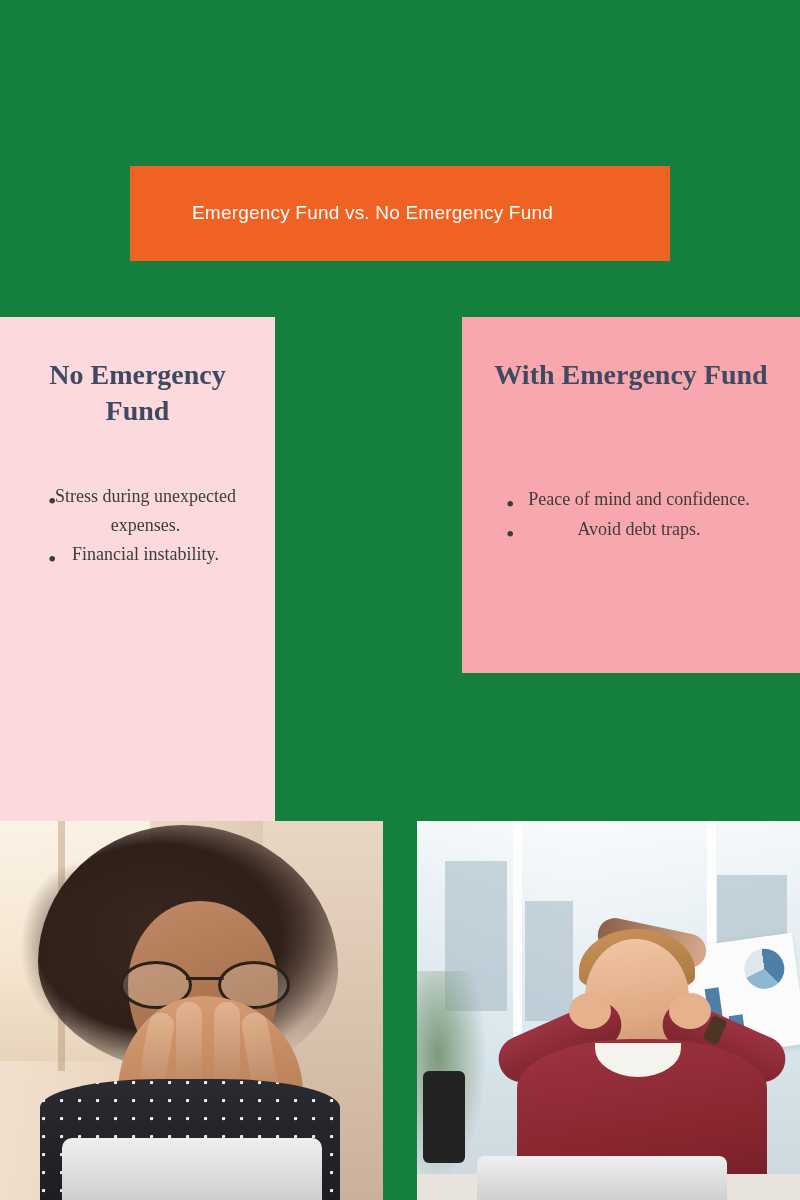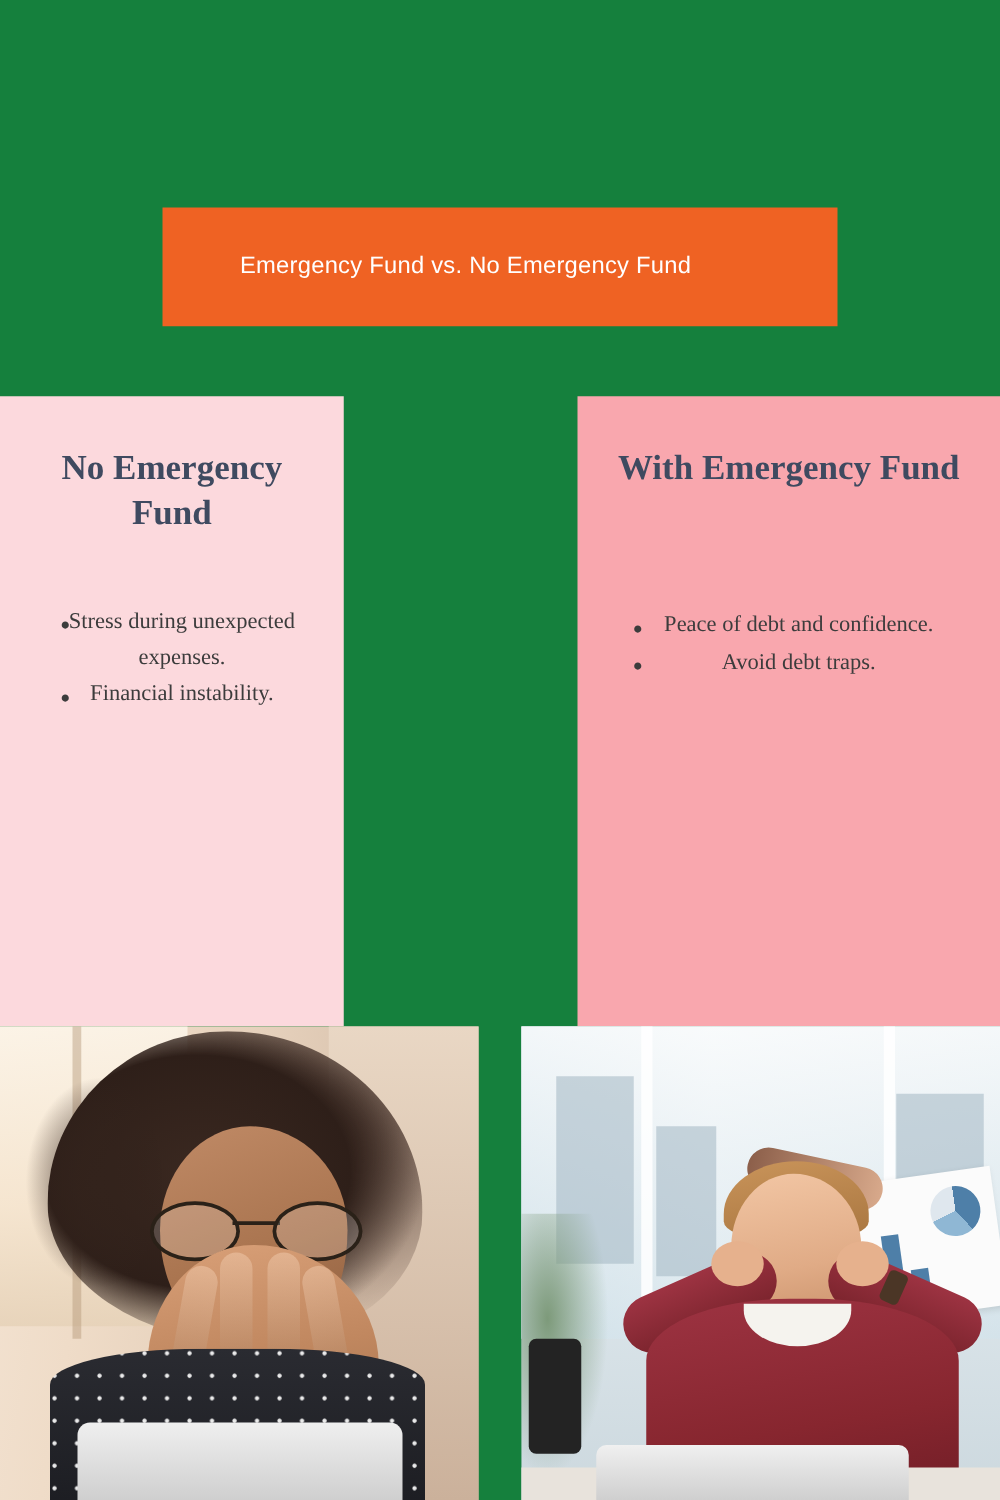--- a/index.html
+++ b/index.html
@@ -54,21 +54,21 @@
     top: 317px;
     width: 275px;
     height: 504px;
     background: #fcd9dd;
     padding: 40px 18px 0 18px;
   }
   .col-right {
     left: 462px;
     top: 317px;
     width: 338px;
-    height: 504px;
+    height: 356px;
     background: #f9a7ae;
     padding: 40px 18px 0 18px;
   }
 
   .col-heading {
     font-family: "Liberation Serif", serif;
     font-size: 28px;
     font-weight: 700;
     color: #3f4a60;
     text-align: center;
@@ -388,21 +388,21 @@
     <h2 class="col-heading">No Emergency Fund</h2>
     <ul class="points">
       <li>Stress during unexpected expenses.</li>
       <li>Financial instability.</li>
     </ul>
   </div>
 
   <div class="col col-right">
     <h2 class="col-heading">With Emergency Fund</h2>
     <ul class="points">
-      <li>Peace of debt and confidence.</li>
+      <li>Peace of mind and confidence.</li>
       <li>Avoid debt traps.</li>
     </ul>
   </div>
 
   <div class="photo photo-left">
     <div class="pl-bg"></div>
     <div class="pl-window"></div>
     <div class="pl-window-bar"></div>
     <div class="pl-wall-right"></div>
     <div class="pl-hair"></div>

